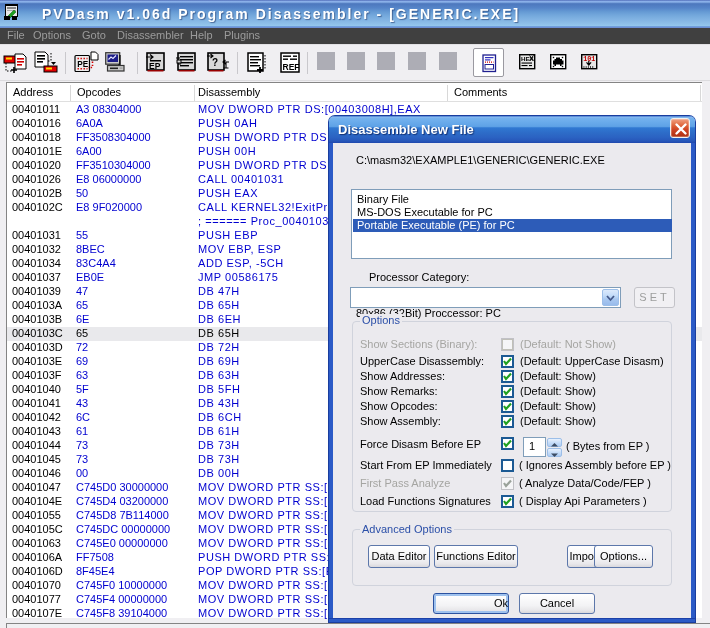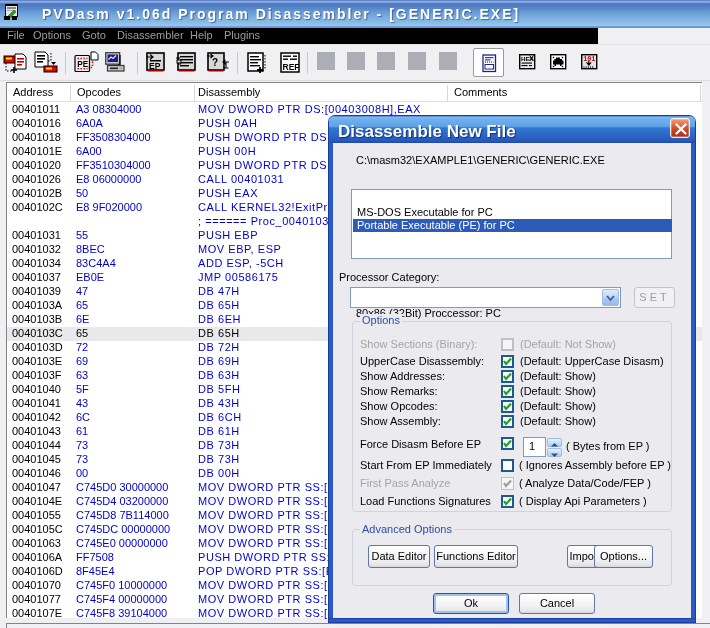--- a/index.html
+++ b/index.html
@@ -10,21 +10,21 @@
   position:absolute; left:0; top:0; width:710px; height:28px;
   background:linear-gradient(to bottom,
     #4a64b2 0%, #83a8e4 4%, #93b9ee 7%, #5c86c8 11%, #4d78be 14%,
     #5584c8 28%, #659ad4 42%, #74a8dc 55%, #80b2e2 68%, #89bae6 78%,
     #90c2ea 87%, #95c8ee 92%, #6c9ada 95%, #5a84cc 97%, #8aa0dc 100%);
   color:#fff; font-weight:bold; font-size:14px; letter-spacing:2px;
 }
 #title .txt { position:absolute; left:22px; top:5.5px; text-shadow:1px 1px 1px rgba(20,40,90,.55);margin-left:20px; }
 #title svg { position:absolute; left:4px; top:4px; }
 
-#menubar { position:absolute; left:0; top:28px; width:598px; height:17px; background:#000000; color:#9b9b9b; }
+#menubar { position:absolute; left:0; top:28px; width:710px; height:17px; background:#404040; color:#9b9b9b; }
 #menubar span { position:absolute; top:1px; }
 #menudiv { position:absolute; left:0; top:44px; width:710px; height:1px; background:#e2e1e4; }
 
 #toolbar { position:absolute; left:0; top:45px; width:710px; height:36px; background:#f0eff2; border-bottom:1px solid #dcdbde; }
 .tsep { position:absolute; top:7px; width:1px; height:22px; background:#c9c8cc; }
 .gsq { position:absolute; top:7px; width:18px; height:18px; background:#adadb5; }
 #pressedbtn { position:absolute; left:473px; top:3px; width:31px; height:29px; background:#fff; border:1px solid #9a99a0; border-radius:2px; }
 
 #tablewrap { position:absolute; left:6px; top:82px; width:696px; height:536px;
   border-left:1px solid #848484; border-top:1px solid #848484; background:#fff; }
@@ -47,35 +47,35 @@
   border-radius:6px 6px 0 0;
   background:#ebeaee;
   box-shadow:0 0 0 1px #1a3d9e;
 }
 #dlg .side { position:absolute; top:27px; bottom:0; width:4px; background:#2b5ac6; }
 #dlg .bot { position:absolute; left:0; bottom:0; width:100%; height:4px; background:#2b5ac6; border-top:1px solid #1c41a8; }
 #dlgtitle { position:absolute; left:0; top:0; width:366px; height:29px; border-radius:5px 5px 0 0;
   background:linear-gradient(to bottom,
     #3a73c8 0%, #8ab8f0 4%, #74b2ee 8%, #66a8ea 26%, #5fa2e6 36%,
     #3078d2 41%, #2d6cc8 58%, #2b62c2 74%, #2757ba 86%, #1e46ac 94%, #16359c 100%);
-  color:#fff; font-weight:bold; font-size:17px; }
+  color:#fff; font-weight:bold; font-size:13px; }
 #dlgtitle .txt { position:absolute; left:9px; top:6px; text-shadow:1px 1px 1px rgba(10,25,80,.7); }
 #xbtn { position:absolute; right:5px; top:2px; width:20px; height:20px; border-radius:3px;
   background:linear-gradient(to bottom,#f0a183 0%,#e4744a 28%,#d9572e 45%,#cc4424 60%,#ba3617 85%,#ac3312 100%);
   border:1px solid #f2f2ee; box-shadow:inset 0 0 0 1px rgba(255,255,255,.25);
 }
 #xbtn svg { position:absolute; left:3px; top:3px; }
 #dlgbody { position:absolute; left:4px; top:27px; right:4px; bottom:4px; background:#ebeaee; }
 
 #fpath { position:absolute; left:356px; top:153.5px; color:#000; }
 #listbox { position:absolute; left:351px; top:189px; width:321px; height:70px;
   background:#fff; border:1px solid #7f9db9; }
 #listbox .it { position:absolute; left:1px; width:319px; height:13px; padding-left:4px; color:#000; }
 #listbox .sel { background:#2d5cb8; color:#fff; }
-#proclabel { position:absolute; left:339px; top:271px; color:#000; }
+#proclabel { position:absolute; left:369px; top:271px; color:#000; }
 #combo { position:absolute; left:350px; top:287px; width:271px; height:21px; background:#fff; border:1px solid #7f9db9; }
 #combo .txt { position:absolute; left:5px; top:3px; color:#000;margin-top:16px; }
 #combobtn { position:absolute; right:1px; top:1px; width:17px; height:17px; border-radius:2px;
   background:linear-gradient(to bottom,#dceafc 0%,#c2dbf8 40%,#a9c8f0 60%,#98bbeb 100%);
   border:1px solid #9cbee8; }
 #setbtn { position:absolute; left:634px; top:287px; width:41px; height:21px;
   background:#f1f0f3; border:1px solid #c3c3c8; border-radius:3px;
   color:#9d9e9d; text-align:center; line-height:19px; letter-spacing:3px; }
 .group { position:absolute; border:1px solid #d0d3dc; border-radius:4px; }
 .glabel { position:absolute; color:#2b4fa8; background:#ebeaee; padding:0 2px; }
@@ -86,21 +86,21 @@
 .odef { position:absolute; left:520px; color:#000; }
 
 #spinbox { position:absolute; left:523px; top:437px; width:23px; height:20px; background:#fff; border:1px solid #7f9db9; }
 #spinbox span { position:absolute; left:5px; top:2px; }
 #spinner { position:absolute; left:547px; top:438px; width:15px; height:19px; }
 #spinner .b { position:absolute; left:0; width:15px; height:9px; border:1px solid #9cbee8; border-radius:2px;
   background:linear-gradient(to bottom,#e8f1fd 0%,#c8def9 50%,#aecdf3 100%); }
 
 .xpbtn { position:absolute; background:linear-gradient(to bottom,#ffffff 0%,#f3f3f5 60%,#e8e7ea 85%,#d9d8dc 100%);
   border:1px solid #5c77aa; border-radius:3px; color:#000; text-align:center; }
-.xpbtn.focus { box-shadow:inset 0 0 0 2px #9fc2ee; border-color:#2b52a0; }
+.xpbtn.focus { box-shadow:inset 0 0 0 2px #9fc2ee; border-color:#2b52a0;text-align:right; }
 #ok { left:433px; top:593px; width:76px; height:21px; line-height:19px; }
 #cancel { left:519px; top:593px; width:76px; height:21px; line-height:19px; }
 #bDE { left:368px; top:545px; width:62px; height:23px; line-height:21px; }
 #bFE { left:434px; top:545px; width:84px; height:23px; line-height:21px; }
 #bIM { left:523px; top:545px; width:63px; height:23px; line-height:21px;margin-left:44px; }
 #bOP { left:594px; top:545px; width:59px; height:23px; line-height:21px; }
 </style></head>
 <body>
 <div id="title">
   <svg width="16" height="16" viewBox="0 0 16 16">
@@ -451,20 +451,21 @@
     </svg>
       </div>
   </div>
   <div class="side" style="left:0"></div>
   <div class="side" style="right:0"></div>
   <div class="bot"></div>
   <div id="dlgbody"></div>
 </div>
 <div id="fpath">C:\masm32\EXAMPLE1\GENERIC\GENERIC.EXE</div>
 <div id="listbox">
+  <div class="it" style="top:3px">Binary File</div>
   <div class="it sel" style="top:29px">Portable Executable (PE) for PC</div>
   <div class="it" style="top:16px">MS-DOS Executable for PC</div>
 </div>
 <div id="proclabel">Processor Category:</div>
 <div id="combo">
   <span class="txt">80x86 (32Bit) Proccessor: PC</span>
   <div id="combobtn"><svg width="15" height="15" viewBox="0 0 15 15">
     <path d="M4 6 L7.5 10 L11 6" fill="none" stroke="#44598a" stroke-width="1.8"></path>
   </svg></div>
 </div>

